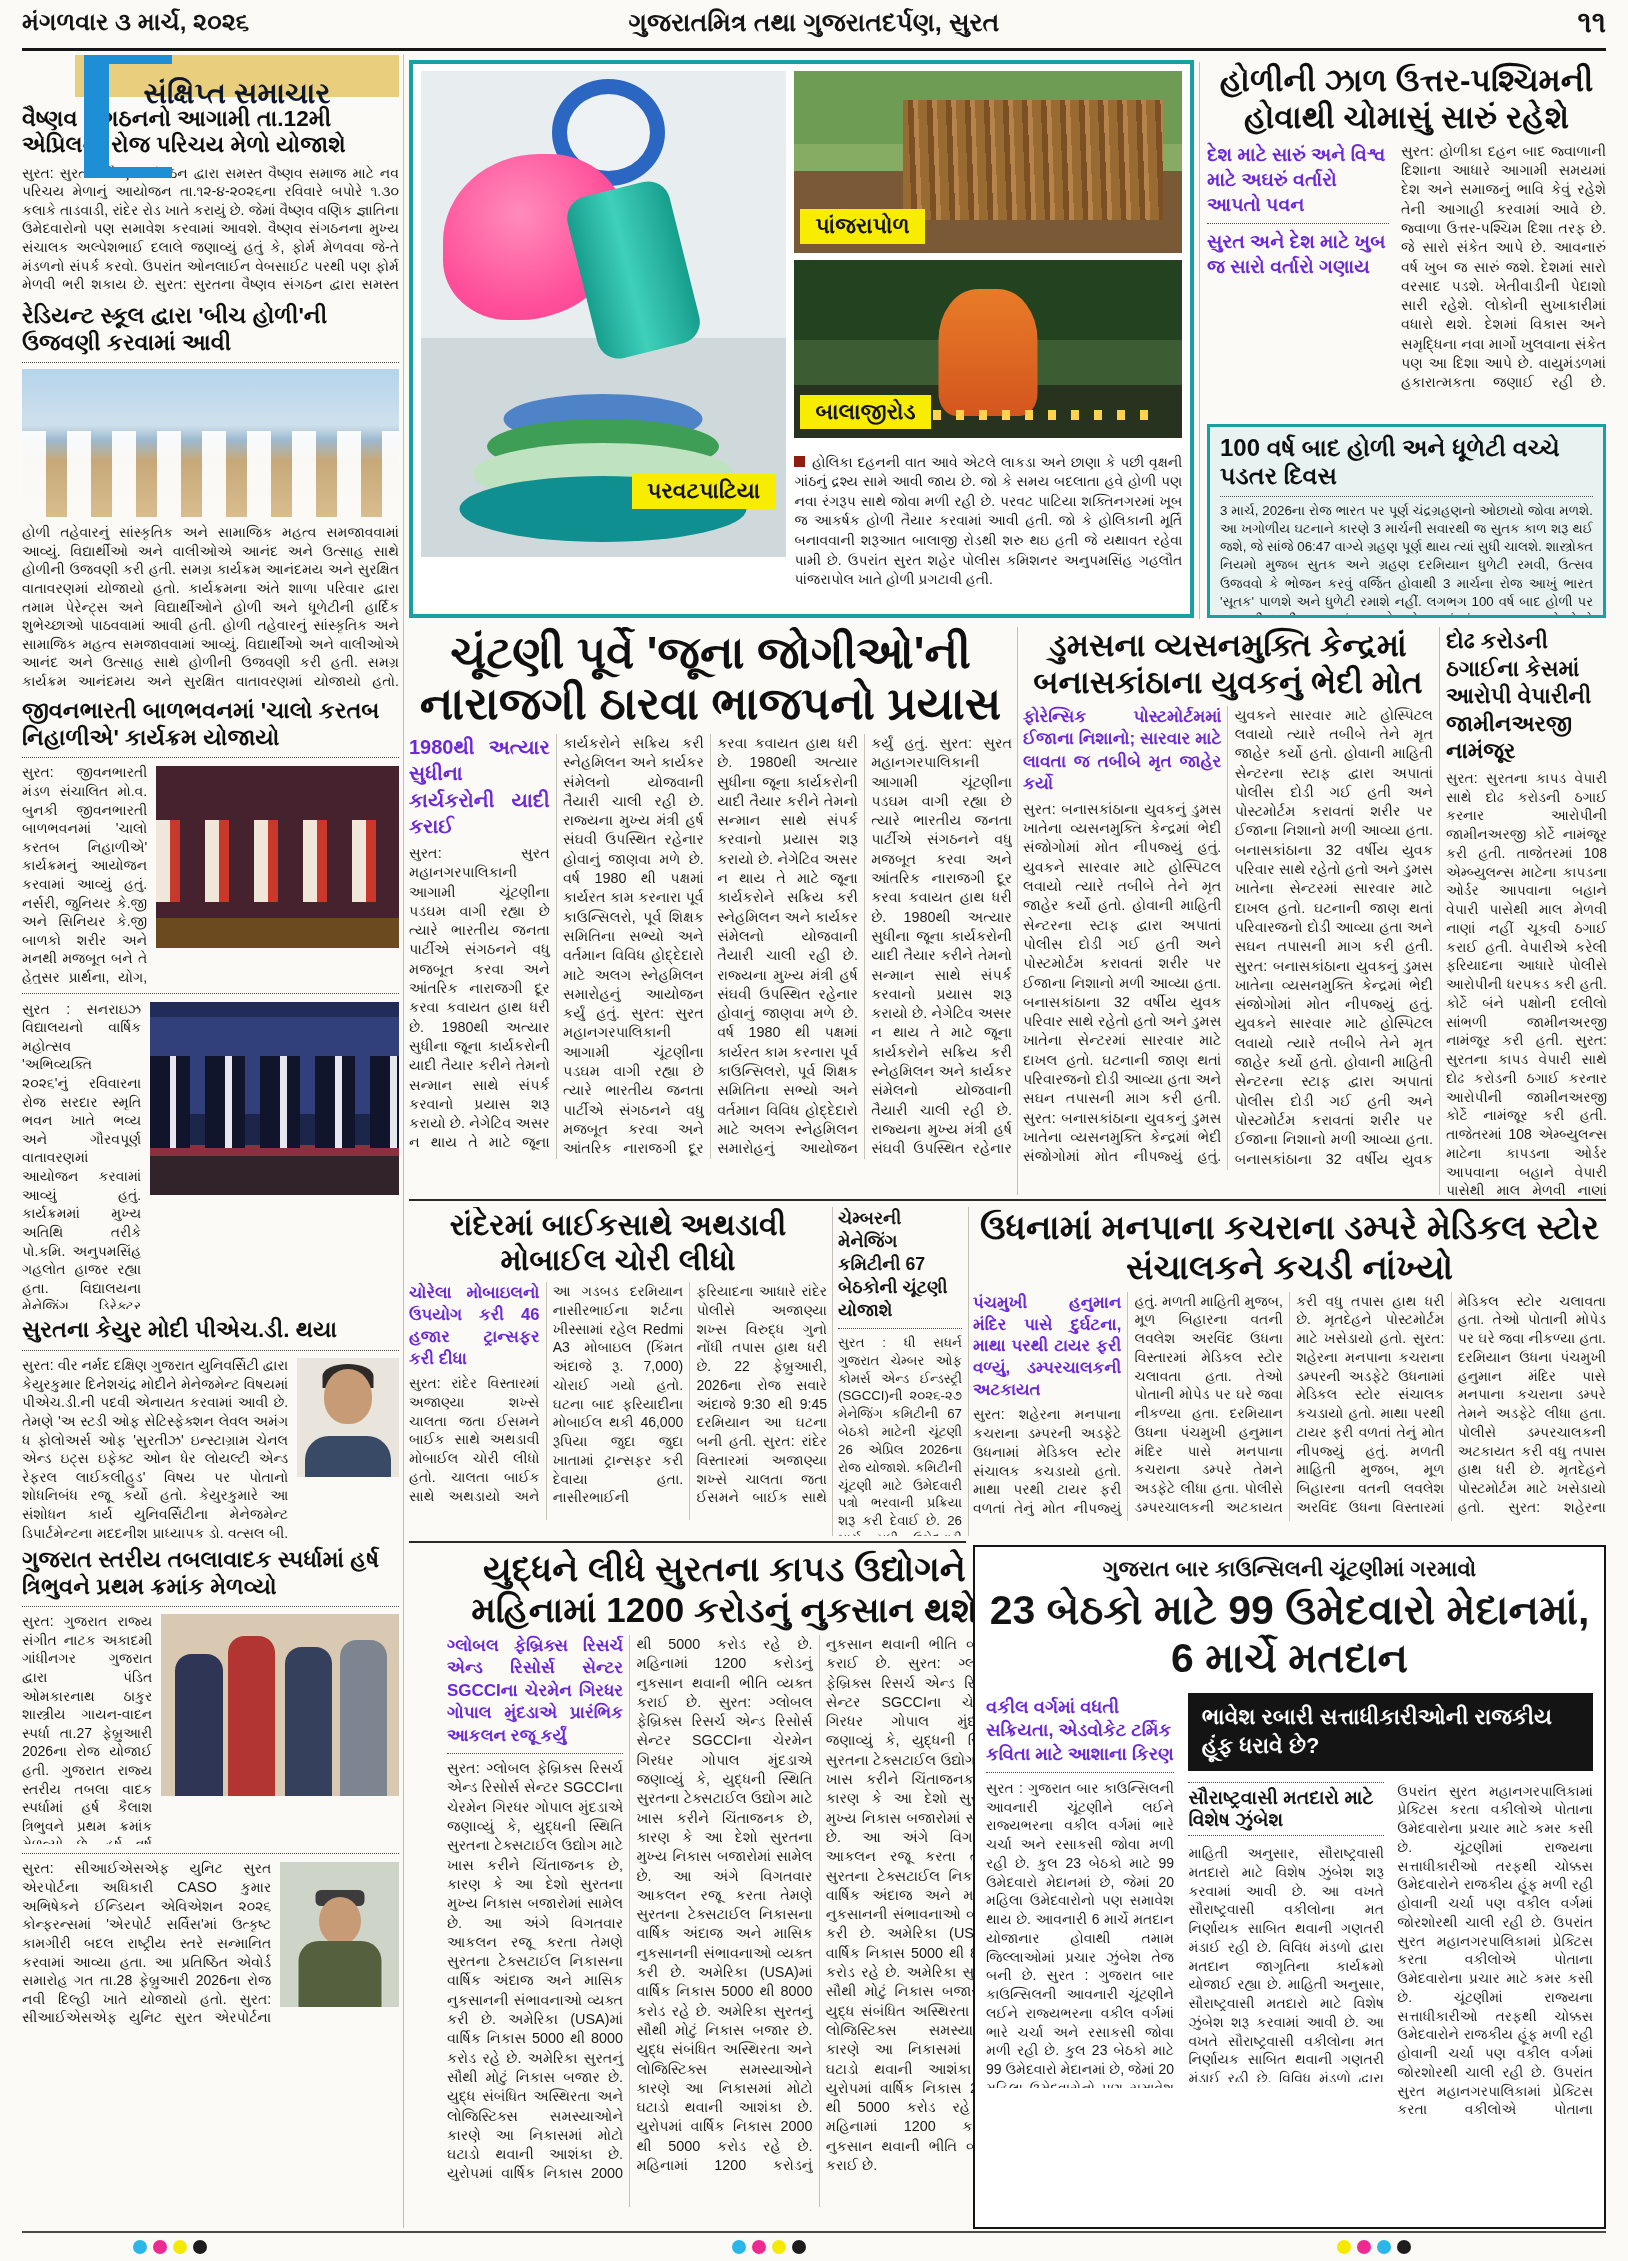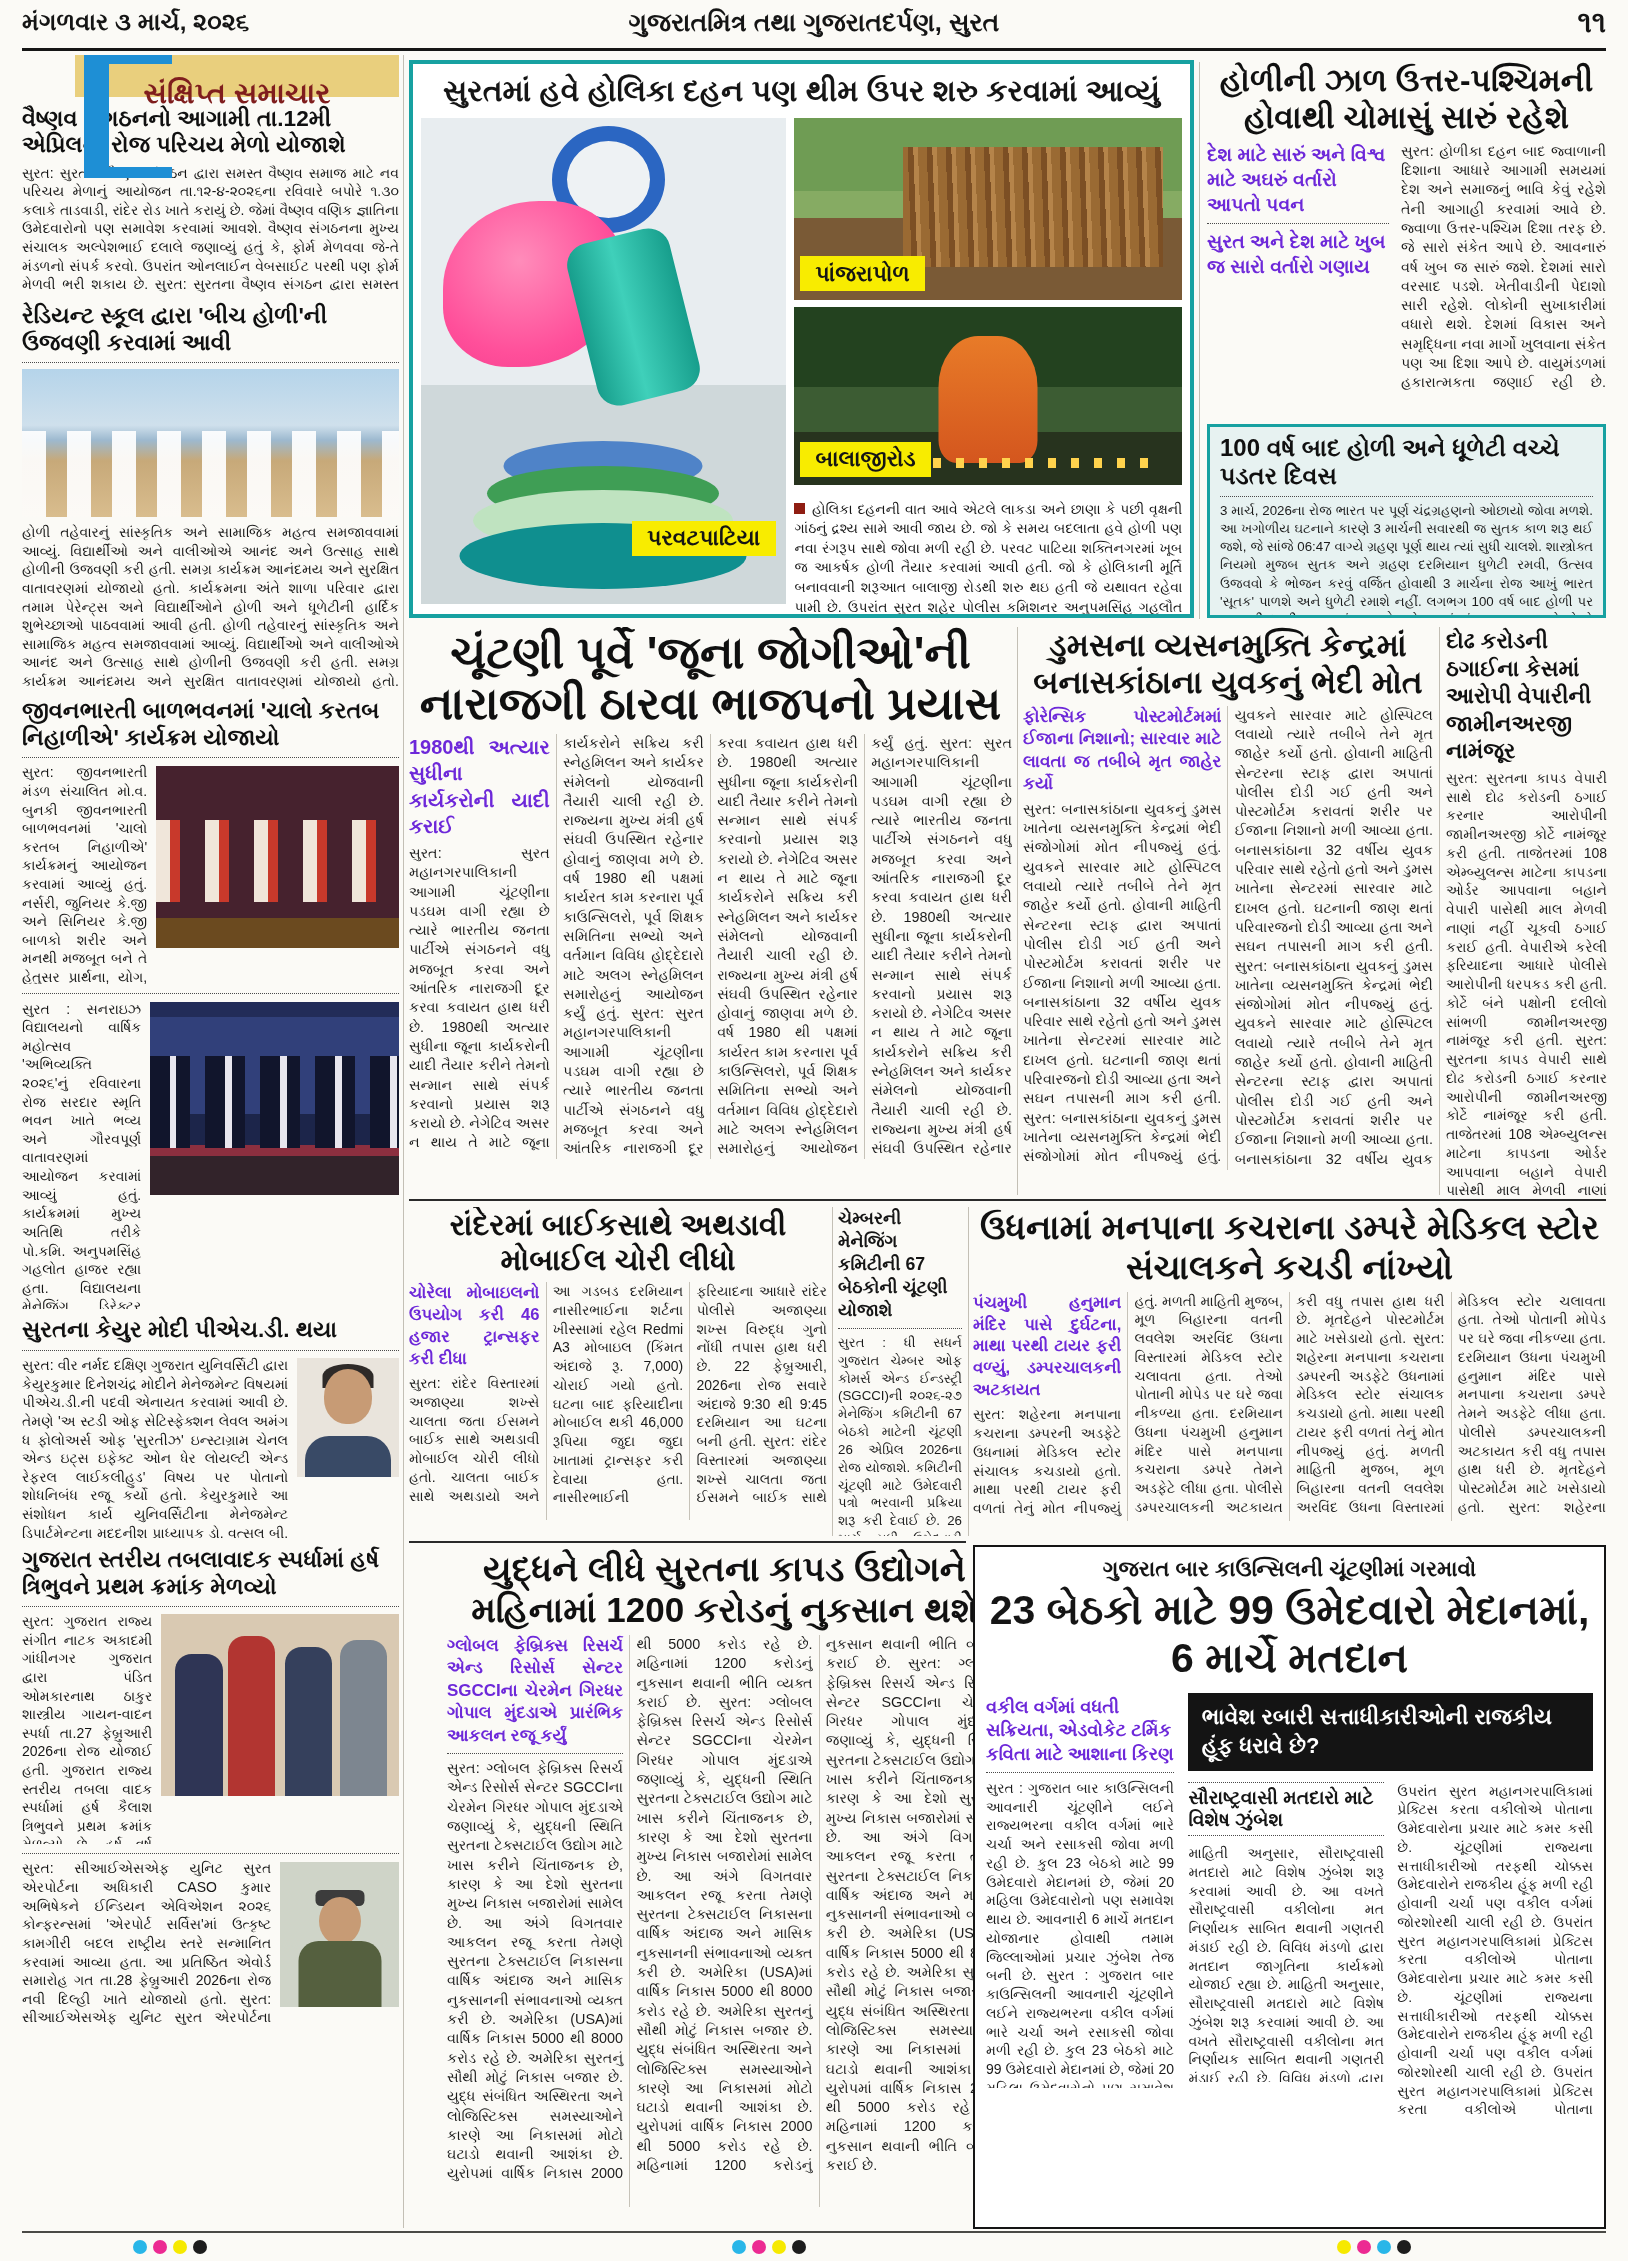--- a/index.html
+++ b/index.html
@@ -23,21 +23,21 @@
   .center{text-align:center;}
   .body-txt{font-size:14.4px;line-height:1.34;text-align:justify;color:#1b1b1b;overflow:hidden;}
   .deck{font-weight:700;font-size:17px;line-height:1.32;margin:0 0 4.4px 0;color:#6d28d9;}
   .deck b{font-weight:800;}
   .cols3{column-count:3;column-gap:13.3px;column-rule:0.6px solid #c6c2b8;}
   .cols4{column-count:4;column-gap:13.3px;column-rule:0.6px solid #c6c2b8;}
   .cols2{column-count:2;column-gap:13.3px;column-rule:0.6px solid #c6c2b8;}
   
   .leftcol{left:22px;top:55px;width:377px;height:2173px;}
   .band{position:relative;margin-left:53px;background:#e9cf7d;height:42px;display:flex;align-items:center;justify-content:center;}
-  .band-title{font-size:29px;font-weight:700;color:#7f1d1d;margin-top:36px;}
+  .band-title{font-size:29px;font-weight:700;color:#0f172a;margin-top:36px;}
   .bracket{position:absolute;left:8.8px;top:-2.2px;width:88px;height:125px;}
   .bracket .v{position:absolute;left:0;top:0;width:25.4px;height:125px;background:#1e8fd5;}
   .bracket .a1{position:absolute;left:0;top:0;width:88px;height:11px;background:#1e8fd5;}
   .bracket .a2{position:absolute;left:0;bottom:0;width:88px;height:11px;background:#1e8fd5;}
   .brief-art{margin-top:8.8px;clear:both;}
   .brief-art h3{font-size:22.6px;}
   .brief-body{font-size:14px;line-height:1.33;text-align:justify;overflow:hidden;}
   .media{overflow:hidden;}
   .ph{background:#d8d8d2;position:relative;overflow:hidden;}
   .f-r{float:right;margin:2.2px 0 5.5px 8.8px;}
@@ -217,21 +217,20 @@
         <div class="caso-cap"></div>
         <div class="caso-head"></div>
         <div class="caso-torso"></div>
       </div>
       <div class="brief-body">સુરત: સીઆઈએસએફ યુનિટ સુરત એરપોર્ટના અધિકારી CASO કુમાર અભિષેકને ઈન્ડિયન એવિએશન ૨૦૨૬ કોન્ફરન્સમાં 'એરપોર્ટ સર્વિસ'માં ઉત્કૃષ્ટ કામગીરી બદલ રાષ્ટ્રીય સ્તરે સન્માનિત કરવામાં આવ્યા હતા. આ પ્રતિષ્ઠિત એવોર્ડ સમારોહ ગત તા.28 ફેબ્રુઆરી 2026ના રોજ નવી દિલ્હી ખાતે યોજાયો હતો. સુરત: સીઆઈએસએફ યુનિટ સુરત એરપોર્ટના અધિકારી CASO કુમાર અભિષેકને ઈન્ડિયન એવિએશન ૨૦૨૬ કોન્ફરન્સમાં 'એરપોર્ટ સર્વિસ'માં ઉત્કૃષ્ટ કામગીરી બદલ રાષ્ટ્રીય સ્તરે સન્માનિત કરવામાં આવ્યા હતા. આ પ્રતિષ્ઠિત એવોર્ડ સમારોહ ગત તા.28 ફેબ્રુઆરી 2026ના રોજ નવી દિલ્હી ખાતે યોજાયો હતો.</div>
     </div>
   </div>
 </div>
 
 <div class="abs photobox">
-  <div class="pb-title">સુરતમાં હવે હોલિકા દહન પણ થીમ ઉપર શરુ કરવામાં આવ્યું</div>
   <div class="pb-grid">
     <div class="ph parvat-bg" style="width:365px;height:486px;flex:none">
       <div class="pv-ring"></div>
       <div class="pv-splash"></div>
       <div class="pv-drum"></div>
       <div class="pv-l3"></div>
       <div class="pv-l2"></div>
       <div class="pv-l1"></div>
       <div class="pv-dish"></div>
       <span class="pb-label" style="right:10px;bottom:48px">પરવટપાટિયા</span>

